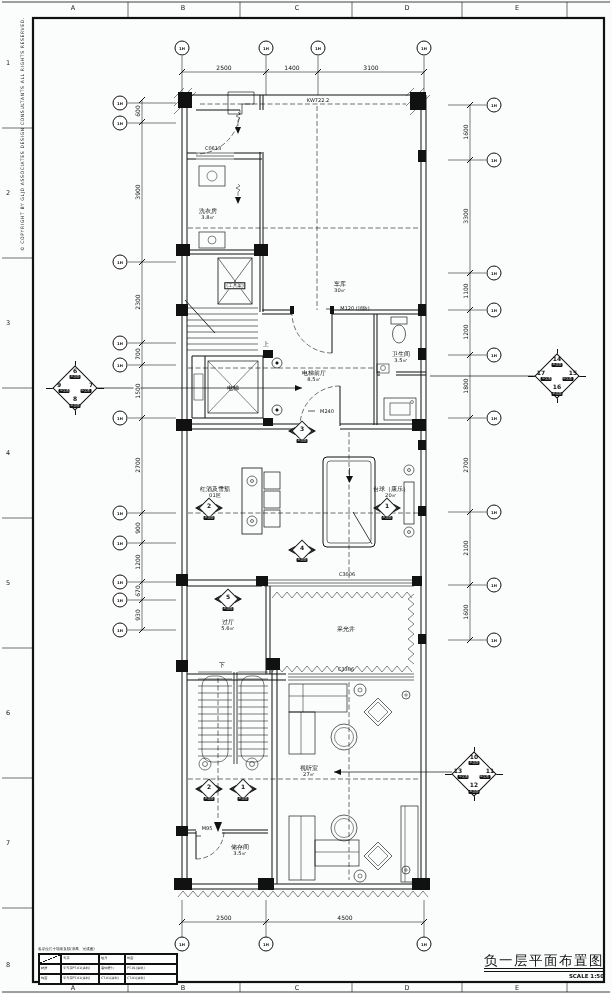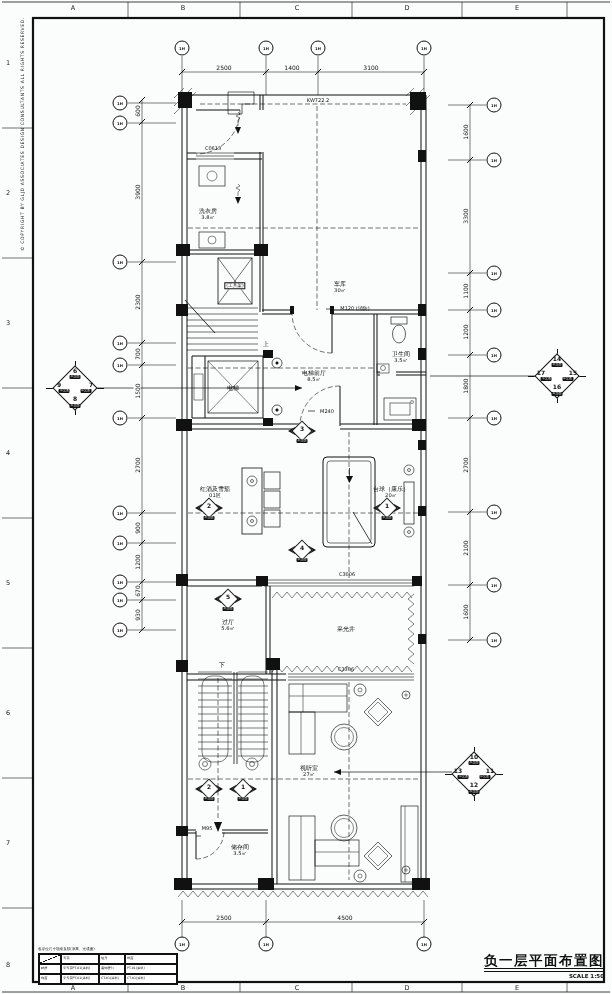--- a/index.html
+++ b/index.html
@@ -39,21 +39,21 @@
   .dia1 .sq{position:absolute;left:50%;top:9px;width:13px;height:13px;border:0.9px solid #111;
             background:#fff;transform:translate(-50%,-50%) rotate(45deg);}
   .dia1 .n{position:absolute;top:4px;width:100%;text-align:center;font-size:6px;font-weight:700;line-height:1;}
   .dia1 .wl{position:absolute;top:5px;left:-3px;width:0;height:0;border-style:solid;
             border-width:4px 7px 4px 0;border-color:transparent #111 transparent transparent;}
   .dia1 .wr{position:absolute;top:5px;right:-3px;width:0;height:0;border-style:solid;
             border-width:4px 0 4px 7px;border-color:transparent transparent transparent #111;}
   .dia1 .cap{position:absolute;top:17px;left:50%;transform:translateX(-50%);font-size:3px;
              background:#111;color:#fff;padding:0 1px;border-radius:1px;white-space:nowrap;line-height:1.2;}
   
-  .tb-title{position:absolute;right:8px;top:952px;font-size:13.5px;font-weight:700;
+  .tb-title{position:absolute;right:8px;top:952px;font-size:13.5px;font-weight:400;
             letter-spacing:1.5px;white-space:nowrap;}
   .tb-rule1{position:absolute;right:8px;top:968px;width:120px;border-top:1.6px solid #111;}
   .tb-rule2{position:absolute;right:8px;top:971px;width:120px;border-top:0.7px solid #111;}
   .tb-scale{position:absolute;right:8px;top:973px;font-size:5.5px;font-weight:700;}
   .fin-note{position:absolute;left:38px;top:947px;font-size:3.6px;}
   .fin-table{position:absolute;left:38px;top:953px;display:grid;
              grid-template-columns:22px 38px 26px 52px;border:0.8px solid #111;background:#fff;}
   .fin-table .c{border:0.4px solid #111;font-size:3.2px;line-height:1;padding:1.5px 1px;
                 height:5px;overflow:hidden;white-space:nowrap;}
   .fin-table .diag{background:linear-gradient(to bottom right,transparent 48%,#111 48%,#111 52%,transparent 52%);}

